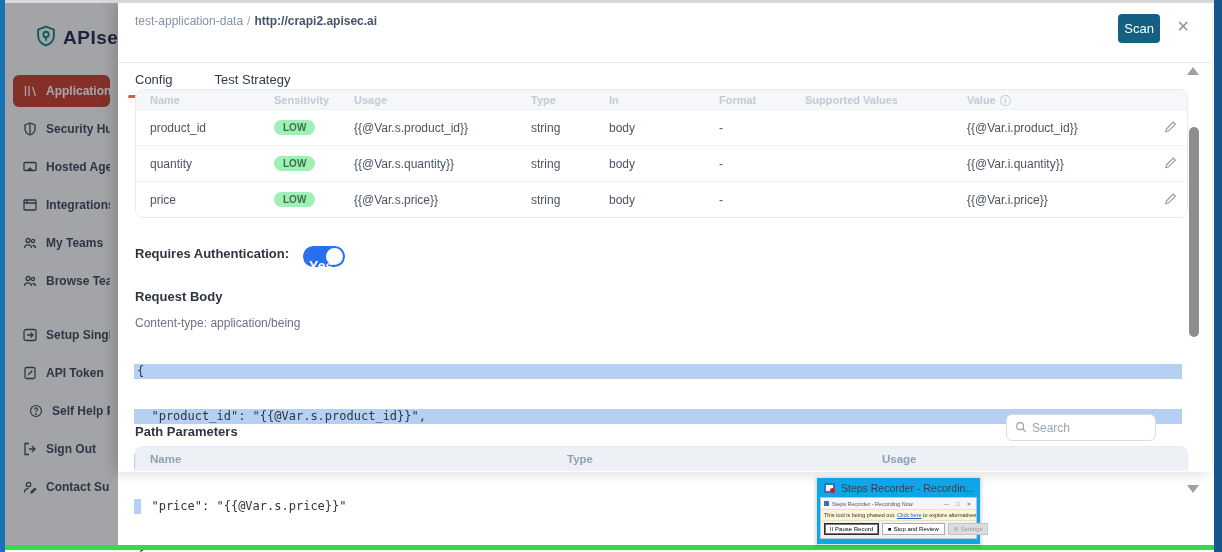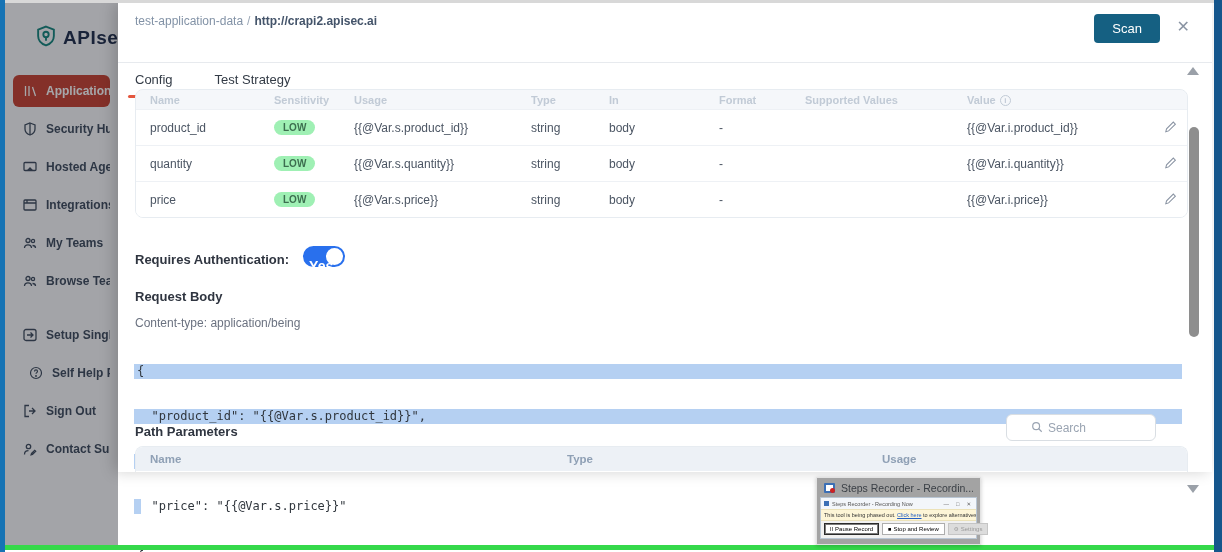--- a/index.html
+++ b/index.html
@@ -32,78 +32,78 @@
            box-shadow:-4px 0 14px rgba(0,0,0,.18); }
   .breadcrumb { position:absolute; top:11px; left:17px; font-size:12px; color:#8292a6; }
   .crumb-host { color:#44546a; font-weight:600; }
   .crumb-sep { margin:0 4px; color:#9aa6b5; }
   .endpoint { position:absolute; top:29px; left:17px; font-size:13px; }
   .ep-method { color:#1d3f77; font-weight:bold; }
   .ep-colon { color:#1d3f77; font-weight:bold; margin:0 5px 0 3px; }
   .ep-path { color:#2e6fba; font-weight:600; }
   .btn-teal { background:#156082; color:#fff; border:none; border-radius:4px; font-size:13px;
               font-family:"Liberation Sans",sans-serif; cursor:pointer; }
-  .scan-btn { position:absolute; top:11px; right:52px; padding:7px 18px;margin-left:8px; }
+  .scan-btn { position:absolute; top:11px; right:52px; padding:7px 6px;margin-left:8px; }
   .close-x { position:absolute; top:16px; right:22px; font-size:16px; color:#8a94a3; cursor:pointer; line-height:1; }
   .hdr-divider { position:absolute; top:59px; left:0; width:100%; border-top:1px solid #e7eaee; }
 
   .tabs { position:absolute; top:69px; left:17px; display:flex; gap:42px; }
   .tab { font-size:13px; font-weight:normal; color:#333b46; padding-bottom:9px; position:relative; cursor:pointer; }
   .tab.active::after { content:""; position:absolute; left:-7px; right:-10px; bottom:-2px; height:3px; background:#e4573f; border-radius:2px; }
 
   
   .ptable { position:absolute; top:86px; left:17px; width:1053px; border:1px solid #e7ecf1; border-radius:8px; overflow:hidden; background:#fff; }
   .prow { display:grid; grid-template-columns:124px 80px 177px 78px 110px 86px 162px 196px 1fr; align-items:center; }
   .prow.head { background:#edf1f6; height:19px; font-size:11px; font-weight:bold; color:#8fa0b5; opacity:.55; }
   .prow.body { height:36px; font-size:12px; color:#4b5563; border-top:1px solid #eef1f5; background:#fff; }
   .prow > div { padding-left:14px; overflow:hidden; white-space:nowrap; }
   .badge-low { display:inline-block; background:#9ff0b4; color:#3c6e4f; font-size:10px; font-weight:bold;
                padding:2px 9px; border-radius:9px; }
   .info-i { display:inline-block; width:11px; height:11px; border:1px solid #8fa0b5; border-radius:50%;
             font-size:8px; line-height:10px; text-align:center; margin-left:4px; vertical-align:1px; }
   .pencil { display:inline-flex; cursor:pointer; }
 
   
-  .auth-row { position:absolute; top:243px; left:17px; display:flex; align-items:flex-end; gap:14px; }
+  .auth-row { position:absolute; top:243px; left:17px; display:flex; align-items:flex-start; gap:14px; }
   .sec-title { font-size:13px; font-weight:bold; color:#2f3540; }
   .toggle { position:relative; width:42px; height:21px; background:#2970ed; border-radius:11px; cursor:pointer; }
   .toggle-label { position:absolute; left:6px; top:12px; font-size:14px; color:#fff; font-weight:bold; }
   .toggle-knob { position:absolute; right:2px; top:2px; width:17px; height:17px; background:#fff; border-radius:50%; }
   .body-title { position:absolute; top:286px; left:17px; }
   .update-btn { position:absolute; top:280px; right:56px; padding:7px 14px; }
   .content-type { position:absolute; top:313px; left:17px; font-size:12px; color:#6b7280; }
   .code { position:absolute; top:331px; left:16px; width:1048px; font-family:"DejaVu Sans Mono", monospace;
           font-size:12px; line-height:15px; color:#30363d; white-space:pre; cursor:text; }
   .code .cl { padding-left:3px; }
   .code .hl { background:#b5d0f2; }
   .code .hl-sliver { background:linear-gradient(to right,#b5d0f2 0,#b5d0f2 7px,transparent 7px); }
 
   
   .pp-title { position:absolute; top:421px; left:17px; }
   .search-box { position:absolute; top:411px; right:56px; width:150px; height:27px; border:1px solid #d9dee3;
-                border-radius:6px; display:flex; align-items:center; padding:0 24px; gap:5px; background:#fff; }
+                border-radius:6px; display:flex; align-items:center; padding:0 8px; gap:5px; background:#fff; }
   .search-box input { border:none; outline:none; width:100%; font-size:12px; color:#444;
                       font-family:"Liberation Sans",sans-serif; }
   .search-box input::placeholder { color:#9aa4b2; }
   .pp-table { position:absolute; top:443px; left:17px; width:1053px; bottom:0; border:1px solid #e7ecf1;
               border-bottom:none; border-radius:8px 8px 0 0; overflow:hidden; background:#fff; }
   .pp-head { display:grid; grid-template-columns:417px 315px 1fr; background:#edf1f6; height:24px;
              align-items:center; font-size:11.5px; font-weight:bold; color:#8fa0b5; }
   .pp-head > div { padding-left:14px; }
   .pp-empty { position:absolute; top:40px; left:290px; width:150px; text-align:center; font-size:13px; color:#9aa4b2; }
 
   
   .sb-up, .sb-down { position:absolute; right:13px; width:0; height:0; border-left:6px solid transparent;
                      border-right:6px solid transparent; cursor:pointer; }
   .sb-up { top:64px; border-bottom:8px solid #9aa0a8; }
   .sb-down { top:482px; border-top:8px solid #9aa0a8; }
   .sb-thumb { position:absolute; right:13px; top:124px; width:10px; height:210px; background:#8e8e8e; border-radius:5px; cursor:grab; }
 
   
-  .sr-pop { position:absolute; left:816px; top:477px; width:165px; height:68px; background:#a3a3a3;
+  .sr-pop { position:absolute; left:816px; top:477px; width:165px; height:68px; background:#0ea5e9;
             border:1px solid #e3e3e3; box-shadow:0 1px 4px rgba(0,0,0,.2); z-index:5; }
   .sr-head { display:flex; align-items:center; gap:6px; padding:4px 7px 3px 7px; }
   .sr-appicon { position:relative; width:11px; height:10px; border:2px solid #3b6fb5; border-radius:1px; background:#fff; flex:0 0 auto; }
   .sr-appicon::after { content:""; position:absolute; right:-2px; bottom:-2px; width:5px; height:5px; background:#c22; border-radius:50%; }
   .sr-title { font-size:10.5px; color:#3a3f45; white-space:nowrap; overflow:hidden; }
   .sr-win { margin:0 3px; border:1px solid #b9c6d4; }
   .sr-tbar { display:flex; align-items:center; gap:3px; background:#f3f6fa; padding:1px 3px; height:11px; }
   .sr-tico { width:5px; height:5px; background:#3b6fb5; flex:0 0 auto; }
   .sr-tbar-title { font-size:5.5px; color:#555; flex:1 1 auto; white-space:nowrap; overflow:hidden; }
   .sr-wc { font-size:5.5px; color:#666; padding:0 2px; cursor:pointer; }
@@ -191,20 +191,29 @@
     <div class="nav-gap"></div>
     <div class="nav-item">
       <span class="nico">
           <svg width="14" height="14" viewBox="0 0 14 14" fill="none" stroke-width="1.3">
             <rect x="1" y="1.5" width="12" height="11" rx="2"></rect>
             <path d="M4 7h6M7.5 4.5L10 7l-2.5 2.5"></path>
           </svg>
         </span>
       <span>Setup Single</span>
     </div>
+    <div class="nav-item">
+      <span class="nico">
+          <svg width="14" height="14" viewBox="0 0 14 14" fill="none" stroke-width="1.3">
+            <rect x="2" y="1.5" width="10" height="11" rx="1.5"></rect>
+            <path d="M5 9l4-4M8 4.6l1.4 1.4"></path>
+          </svg>
+        </span>
+      <span>API Token</span>
+    </div>
     <div class="nav-item nav-indent">
       <span class="nico">
           <svg width="14" height="14" viewBox="0 0 14 14" fill="none" stroke-width="1.2">
             <circle cx="7" cy="7" r="5.5"></circle>
             <path d="M5.5 5.5c0-1 .7-1.6 1.5-1.6s1.5.6 1.5 1.5c0 1.2-1.5 1.2-1.5 2.4"></path>
             <circle cx="7" cy="10" r="0.4"></circle>
           </svg>
         </span>
       <span>Self Help P</span>
     </div>

